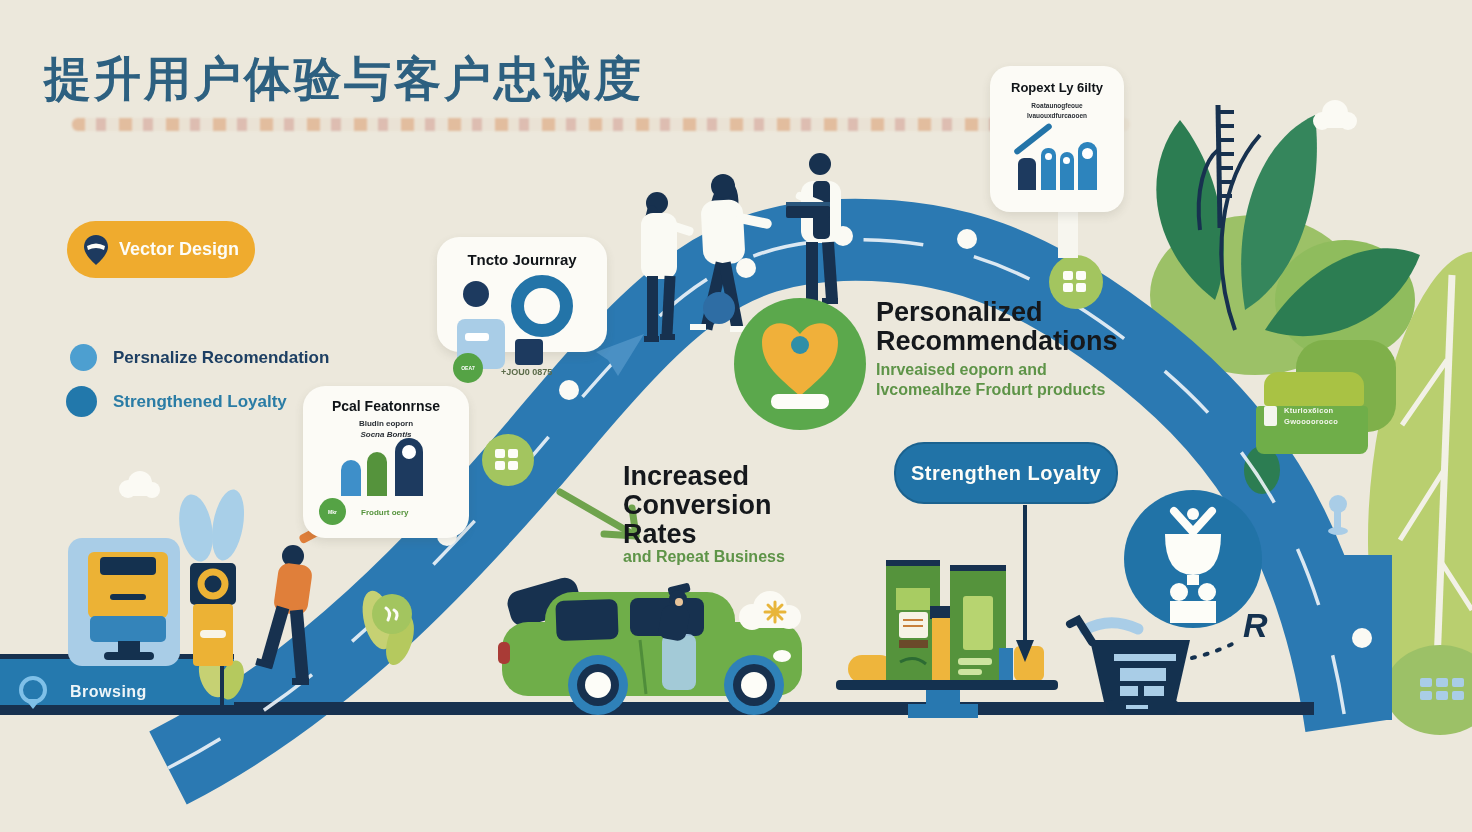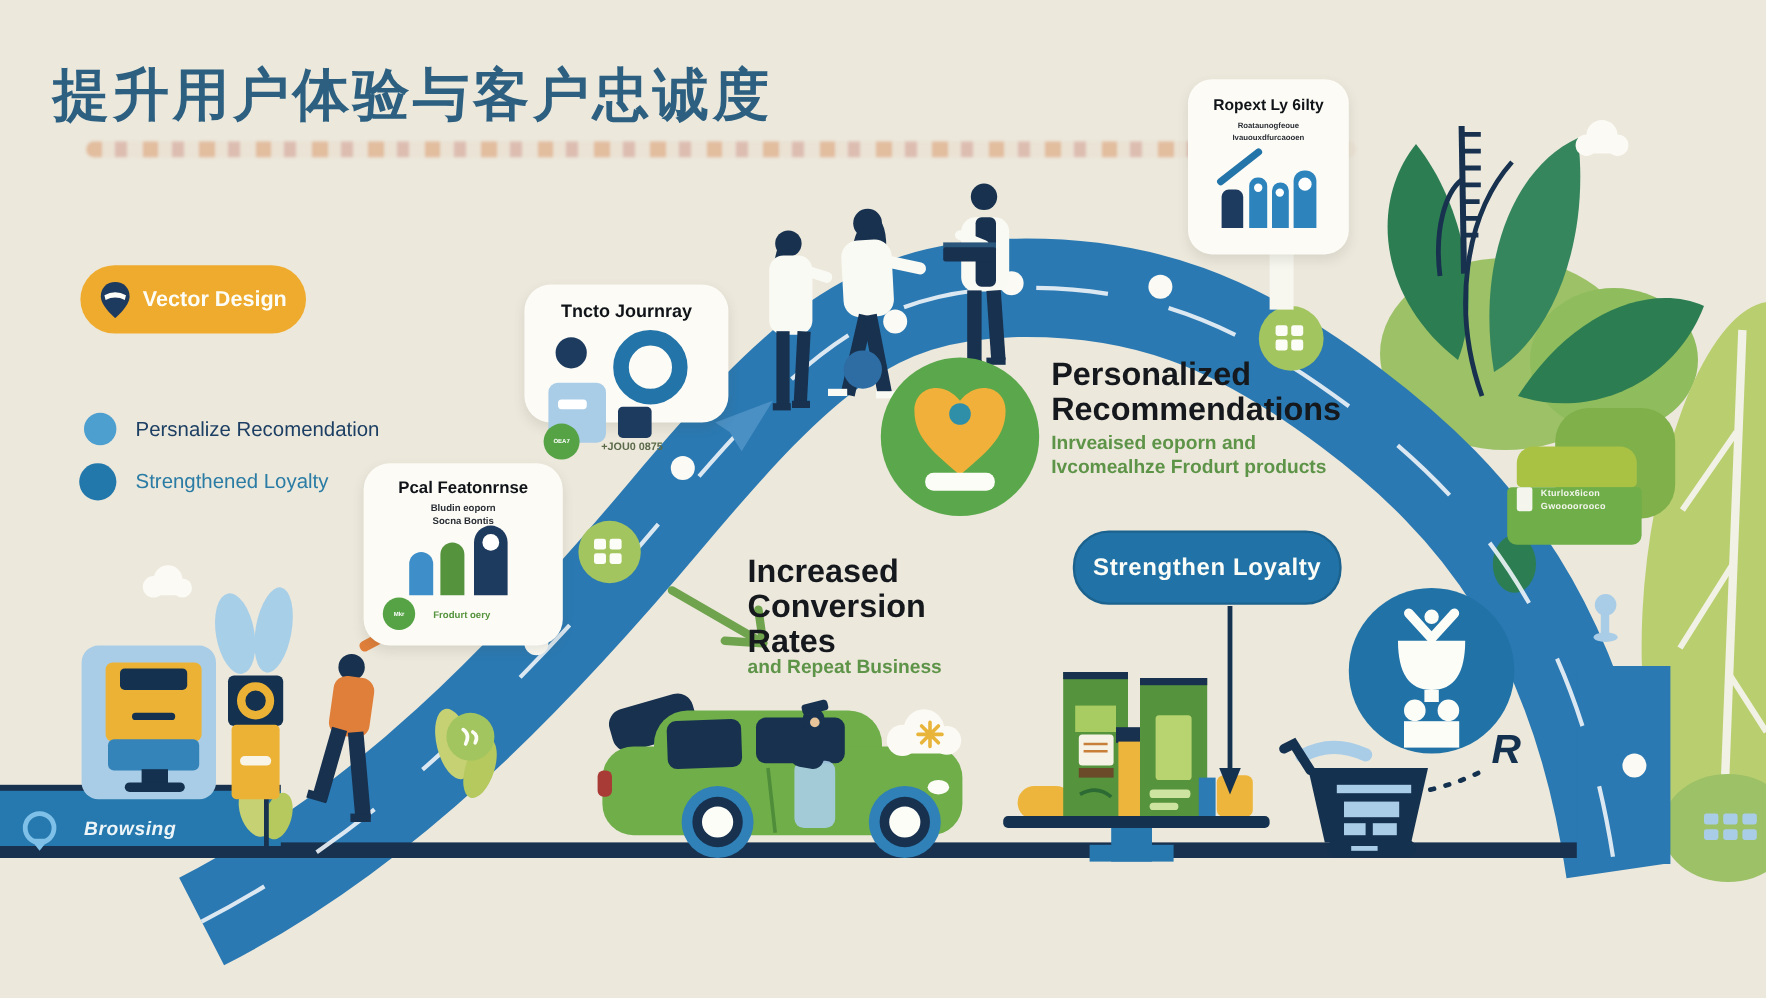--- a/index.html
+++ b/index.html
@@ -18,21 +18,21 @@
     filter:blur(1.3px);
   }
   .pill{
     display:flex;align-items:center;justify-content:center;gap:10px;
     border-radius:30px;color:#fdfdf8;font-weight:700;cursor:pointer;
   }
   .badge-pill{background:#efab2e;width:188px;height:57px;font-size:18px;}
   .loyalty-pill{background:#2173a7;width:220px;height:58px;font-size:20px;border:2px solid #1b628f;letter-spacing:.5px;}
   .legend-row{display:flex;align-items:center;gap:16px;}
   .legend-dot{border-radius:50%;}
-  .legend-label{font-weight:400;}
+  .legend-label{font-weight:700;}
   .card{
     background:#fcfbf6;border-radius:22px;box-shadow:0 4px 10px rgba(70,70,60,.12);
   }
   .card-title{font-weight:800;color:#101418;text-align:center;}
   .card-sub{font-weight:700;color:#2a2f35;text-align:center;}
   .bar{position:absolute;}
   .dotc{position:absolute;border-radius:50%;background:#fff;}
   .callout-title{font-weight:800;color:#15181c;line-height:1.08;}
   .callout-sub{font-weight:600;color:#5e9448;line-height:1.25;}
   .tiny-green-btn{
@@ -328,21 +328,21 @@
     <div class="abs" style="left:28px;top:96px;width:24px;height:8px;border-radius:3px;background:#fff;"></div>
     <div class="abs" style="left:74px;top:38px;width:62px;height:62px;border-radius:50%;border:13px solid #2374a8;box-sizing:border-box;"></div>
     <div class="abs" style="left:78px;top:102px;width:28px;height:26px;border-radius:4px;background:#1d3a5f;"></div>
     <div class="tiny-green-btn" style="left:16px;top:116px;width:30px;height:30px;">OEA7</div>
     <div class="abs" style="left:64px;top:130px;font-size:9px;font-weight:700;color:#5b6b4a;">+JOU0 0875</div>
   </div>
 
   <div class="abs card" style="left:303px;top:386px;width:166px;height:152px;">
     <div class="card-title abs" style="left:0;top:12px;width:100%;font-size:14px;">Pcal Featonrnse</div>
     <div class="card-sub abs" style="left:0;top:33px;width:100%;font-size:8px;">Bludin eoporn</div>
-    <div class="card-sub abs" style="left:0;top:44px;width:100%;font-size:8px;">Socna Bontis</div>
+    <div class="card-sub abs" style="left:0;top:44px;width:100%;font-size:8px;font-style:italic;">Socna Bontis</div>
     <div class="bar" style="left:38px;top:74px;width:20px;height:36px;background:#3e8fc9;border-radius:10px 10px 0 0;"></div>
     <div class="bar" style="left:64px;top:66px;width:20px;height:44px;background:#55933c;border-radius:10px 10px 0 0;"></div>
     <div class="bar" style="left:92px;top:52px;width:28px;height:58px;background:#1d3a5f;border-radius:14px 14px 0 0;">
       <div class="dotc" style="left:7px;top:7px;width:14px;height:14px;"></div>
     </div>
     <div class="tiny-green-btn" style="left:16px;top:112px;width:27px;height:27px;">Mkr</div>
     <div class="abs" style="left:58px;top:122px;font-size:8px;font-weight:700;color:#55933c;">Frodurt oery</div>
   </div>
 
   <div class="abs card" style="left:990px;top:66px;width:134px;height:146px;border-radius:20px;">
@@ -384,17 +384,17 @@
     <div class="sign-top" style="margin-left:8px;width:100px;height:34px;"></div>
     <div class="sign-body" style="width:112px;height:48px;">
       <div class="sign-icon"></div>
       <div class="sign-text">
         <div>Kturlox6icon</div>
         <div>Gwoooorooco</div>
       </div>
     </div>
   </div>
 
-  <div class="abs browsing" style="left:70px;top:683px;font-style:italic;">Browsing</div>
+  <div class="abs browsing" style="left:70px;top:683px;">Browsing</div>
 
   <div class="abs r-label" style="left:1243px;top:606px;">R</div>
 
 </div>
 
 </body></html>

